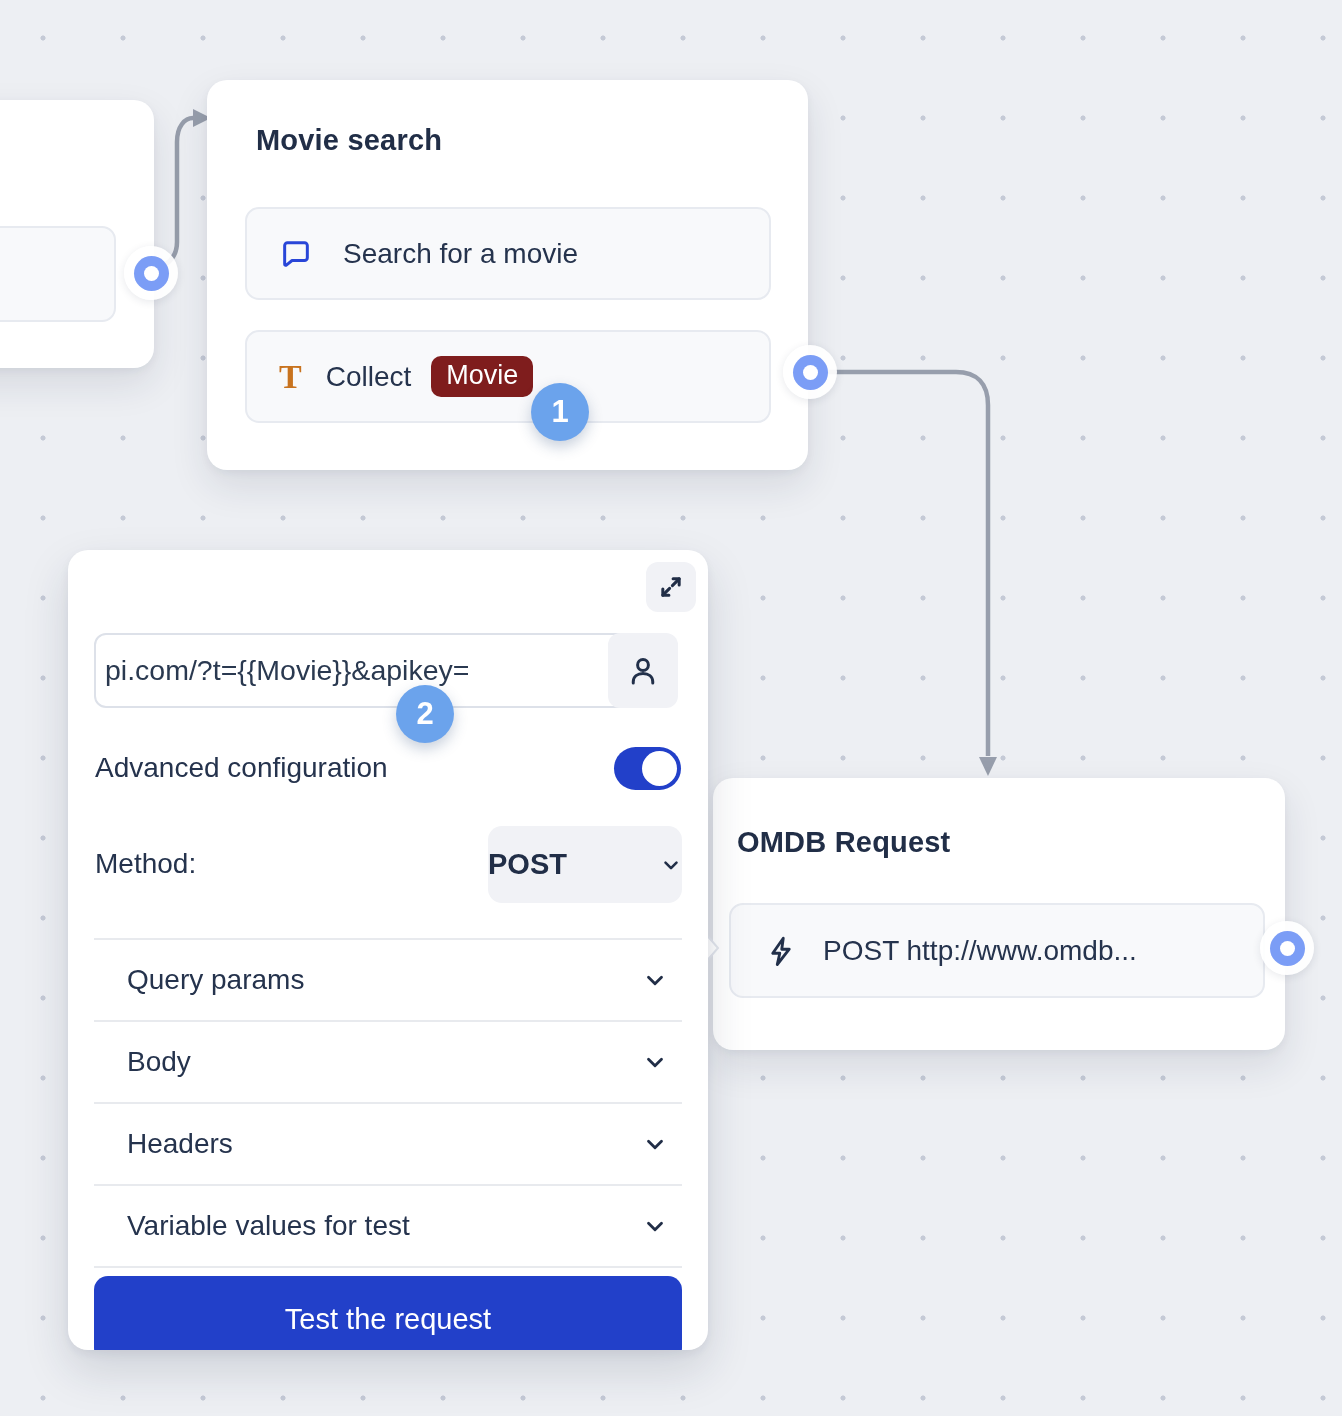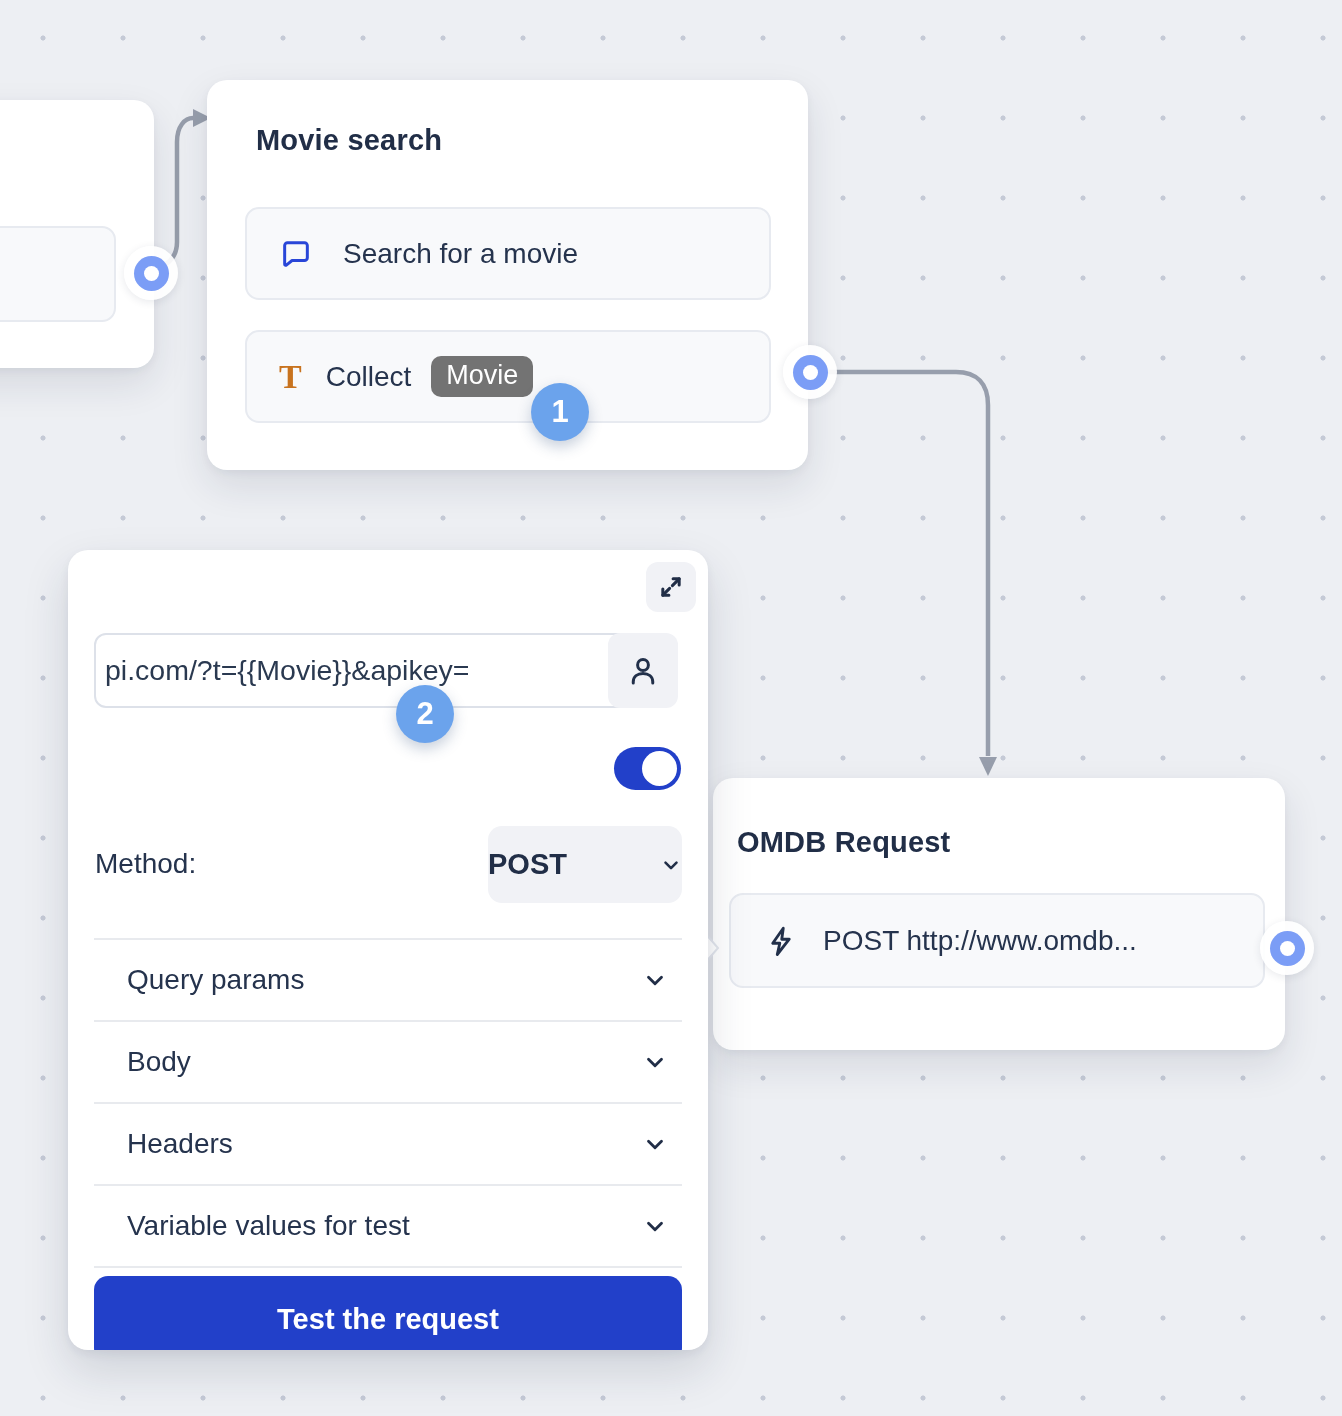--- a/index.html
+++ b/index.html
@@ -16,21 +16,21 @@
     position:absolute; background:#ffffff; border-radius:20px;
     box-shadow:0 16px 38px rgba(28,40,68,.11), 0 3px 8px rgba(28,40,68,.05);
   }
   .node-title { position:absolute; font-size:29px; font-weight:700; color:#212e47; letter-spacing:.2px; }
   .item-row {
     position:absolute; display:flex; align-items:center; gap:24px;
     background:#f8f9fb; border:2px solid #e7eaf0; border-radius:14px;
     padding-left:32px; font-size:28px; color:#25334d;
   }
   .chip {
-    display:inline-block; background:#737373; color:#ffffff;
+    display:inline-block; background:#7f1d1d; color:#ffffff;
     border-radius:10px; padding:6px 15px 8px; font-size:27px; line-height:1;
   }
   .step-badge {
     position:absolute; width:58px; height:58px; border-radius:50%;
     background:#6ba3ec; color:#ffffff; font-size:31px; font-weight:700;
     display:flex; align-items:center; justify-content:center; z-index:8;
     box-shadow:0 6px 14px rgba(40,70,120,.25);
   }
   .port { position:absolute; width:54px; height:54px; border-radius:50%;
     background:rgba(255,255,255,.92); display:flex; align-items:center; justify-content:center;
@@ -57,21 +57,21 @@
     background:#f1f2f6; border:none; border-radius:14px; cursor:pointer;
     display:flex; align-items:center; justify-content:space-between; gap:16px;
     font-family:inherit; font-size:29px; font-weight:700; color:#212e47; }
   .sections { position:absolute; left:26px; top:388px; width:588px; border-top:2px solid #e8eaee; }
   .section-row { height:82px; border-bottom:2px solid #e8eaee;
     display:flex; align-items:center; justify-content:space-between;
     padding:0 14px 0 33px; cursor:pointer; background:#fff; }
   .section-row .label { font-size:28px; }
   .test-btn { position:absolute; left:26px; top:726px; width:588px; height:86px;
     background:#2240c9; color:#ffffff; border:none; border-radius:14px;
-    font-family:inherit; font-size:29px; font-weight:700; cursor:pointer; }
+    font-family:inherit; font-size:29px; font-weight:400; cursor:pointer; }
   .t-glyph { font-family:"Liberation Serif", serif; font-size:34px; font-weight:700; color:#c8731f; line-height:1; }
   .notch { position:absolute; left:-10px; top:153px; width:18px; height:34px; z-index:4; }
 </style>
 </head>
 <body>
 
 <div class="canvas">
 
   <svg class="connectors" width="1342" height="1416" viewBox="0 0 1342 1416">
     <g fill="none" stroke="#979eac" stroke-width="4.5">
@@ -107,21 +107,21 @@
     <div class="step-badge" style="left:324px; top:303px;">1</div>
   </div>
 
   <div class="card" style="left:713px; top:778px; width:572px; height:272px; z-index:3;">
     <div class="node-title" style="left:24px; top:48px;">OMDB Request</div>
 
     <svg class="notch" viewBox="0 0 18 34">
       <path d="M2 2 L15 17 L2 32" fill="#ffffff" stroke="#e2e5ec" stroke-width="2"></path>
     </svg>
 
-    <div class="item-row" style="left:16px; top:115px; width:536px; height:95px;align-items:center;">
+    <div class="item-row" style="left:16px; top:125px; width:536px; height:95px;align-items:center;">
       <span style="display:flex;">
         <svg width="36" height="36" viewBox="0 0 24 24" fill="none" stroke="#22304a" stroke-width="1.9" stroke-linejoin="round" stroke-linecap="round">
           <path d="M13.5 3.5 L6.5 13.5 H11.2 L9.5 21 L17.5 10.8 H12.5 Z"></path>
         </svg>
       </span>
       <span>POST http://www.omdb...</span>
     </div>
   </div>
 
   <div class="panel">
@@ -144,20 +144,21 @@
       <span style="display:flex;">
         <svg width="36" height="36" viewBox="0 0 24 24" fill="none" stroke="#22304a" stroke-width="2" stroke-linecap="round" stroke-linejoin="round">
           <circle cx="12" cy="8" r="3.6"></circle>
           <path d="M5.5 20 v-.8 c0-3.6 2.9-5.6 6.5-5.6 s6.5 2 6.5 5.6 v.8"></path>
         </svg>
       </span>
     </button>
 
     <div class="step-badge" style="left:328px; top:135px;">2</div>
 
+    <div class="label" style="position:absolute; left:27px; top:202px;">Advanced configuration</div>
     <button class="toggle">
       <span class="knob"></span>
     </button>
 
     <div class="label" style="position:absolute; left:27px; top:298px;">Method:</div>
     <button class="method-btn">
       <span>POST</span>
       <span style="display:flex;">
         <svg width="22" height="22" viewBox="0 0 24 24" fill="none" stroke="#212e47" stroke-width="2.8" stroke-linecap="round" stroke-linejoin="round">
             <polyline points="6,9.5 12,15.5 18,9.5"></polyline>

